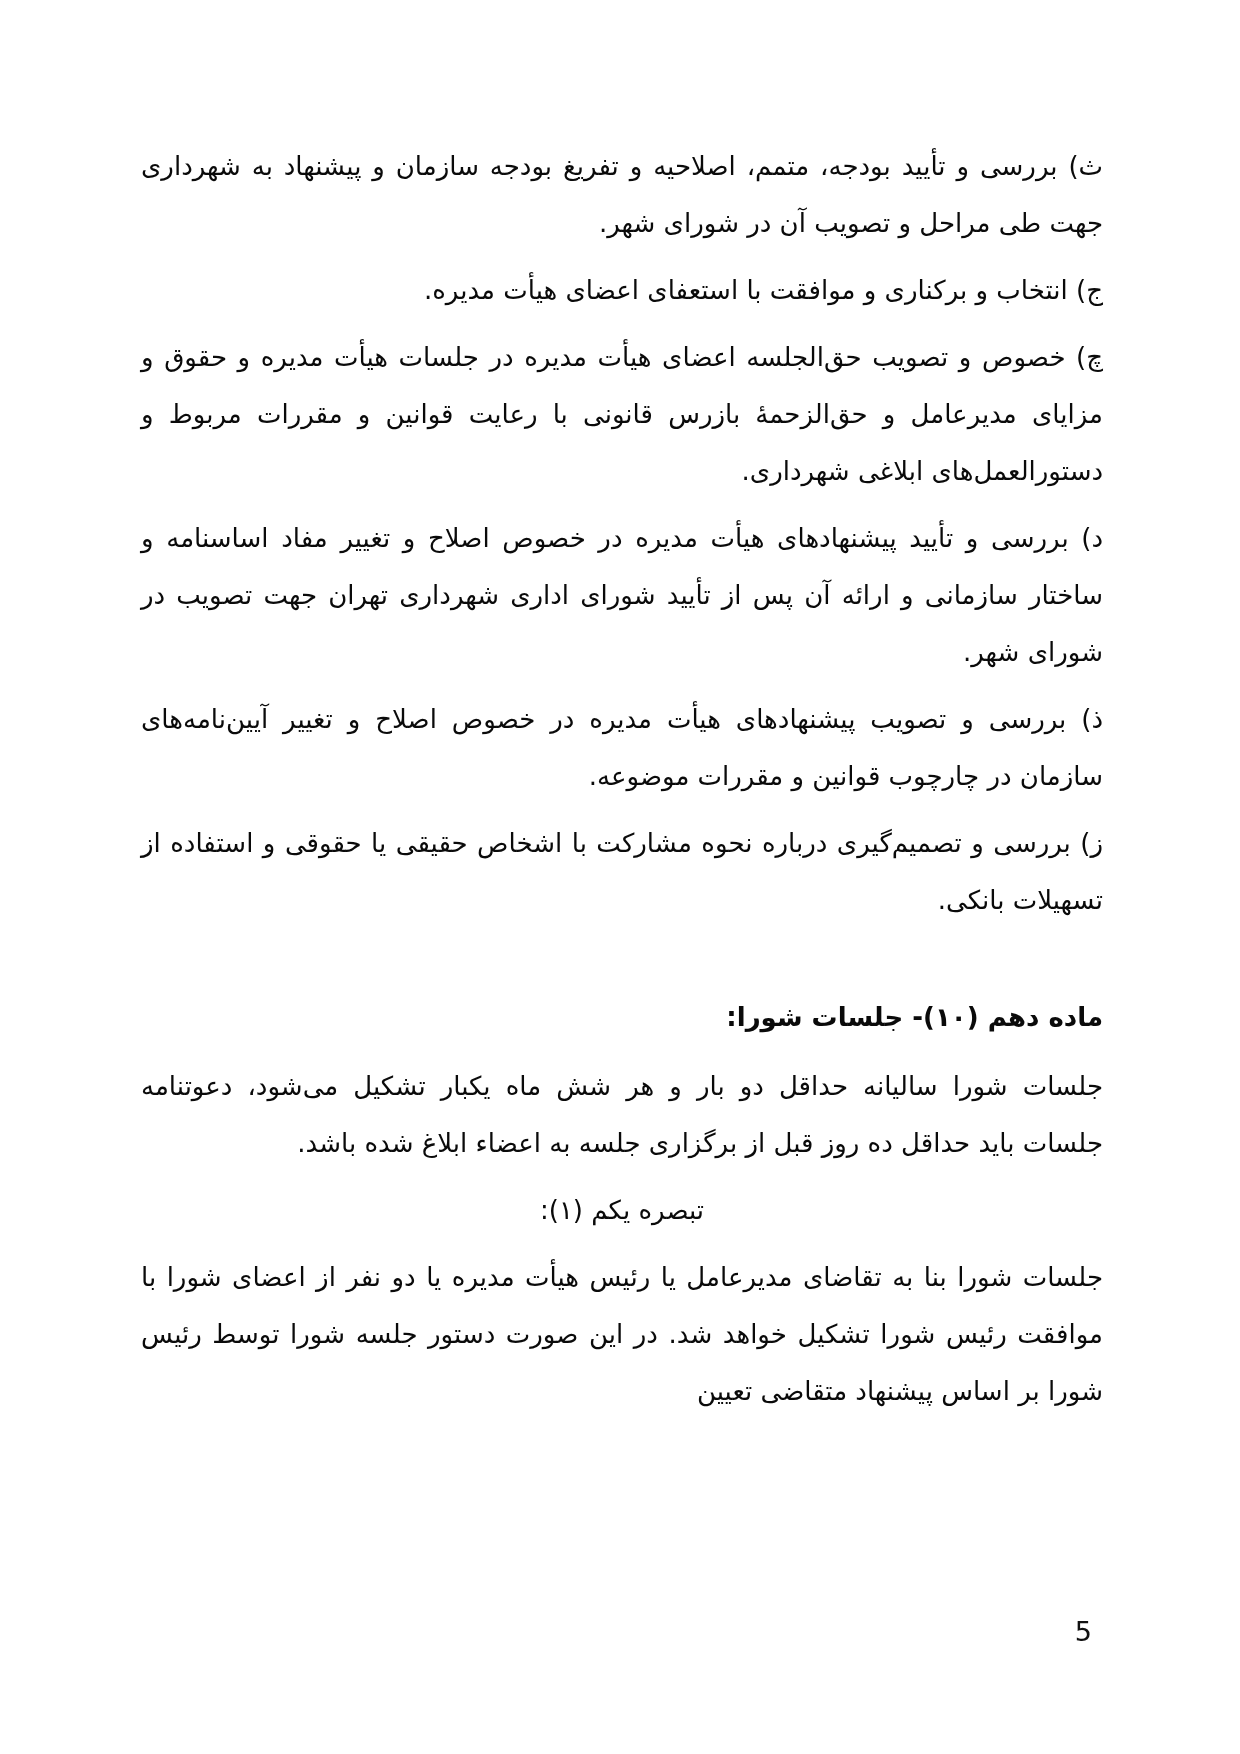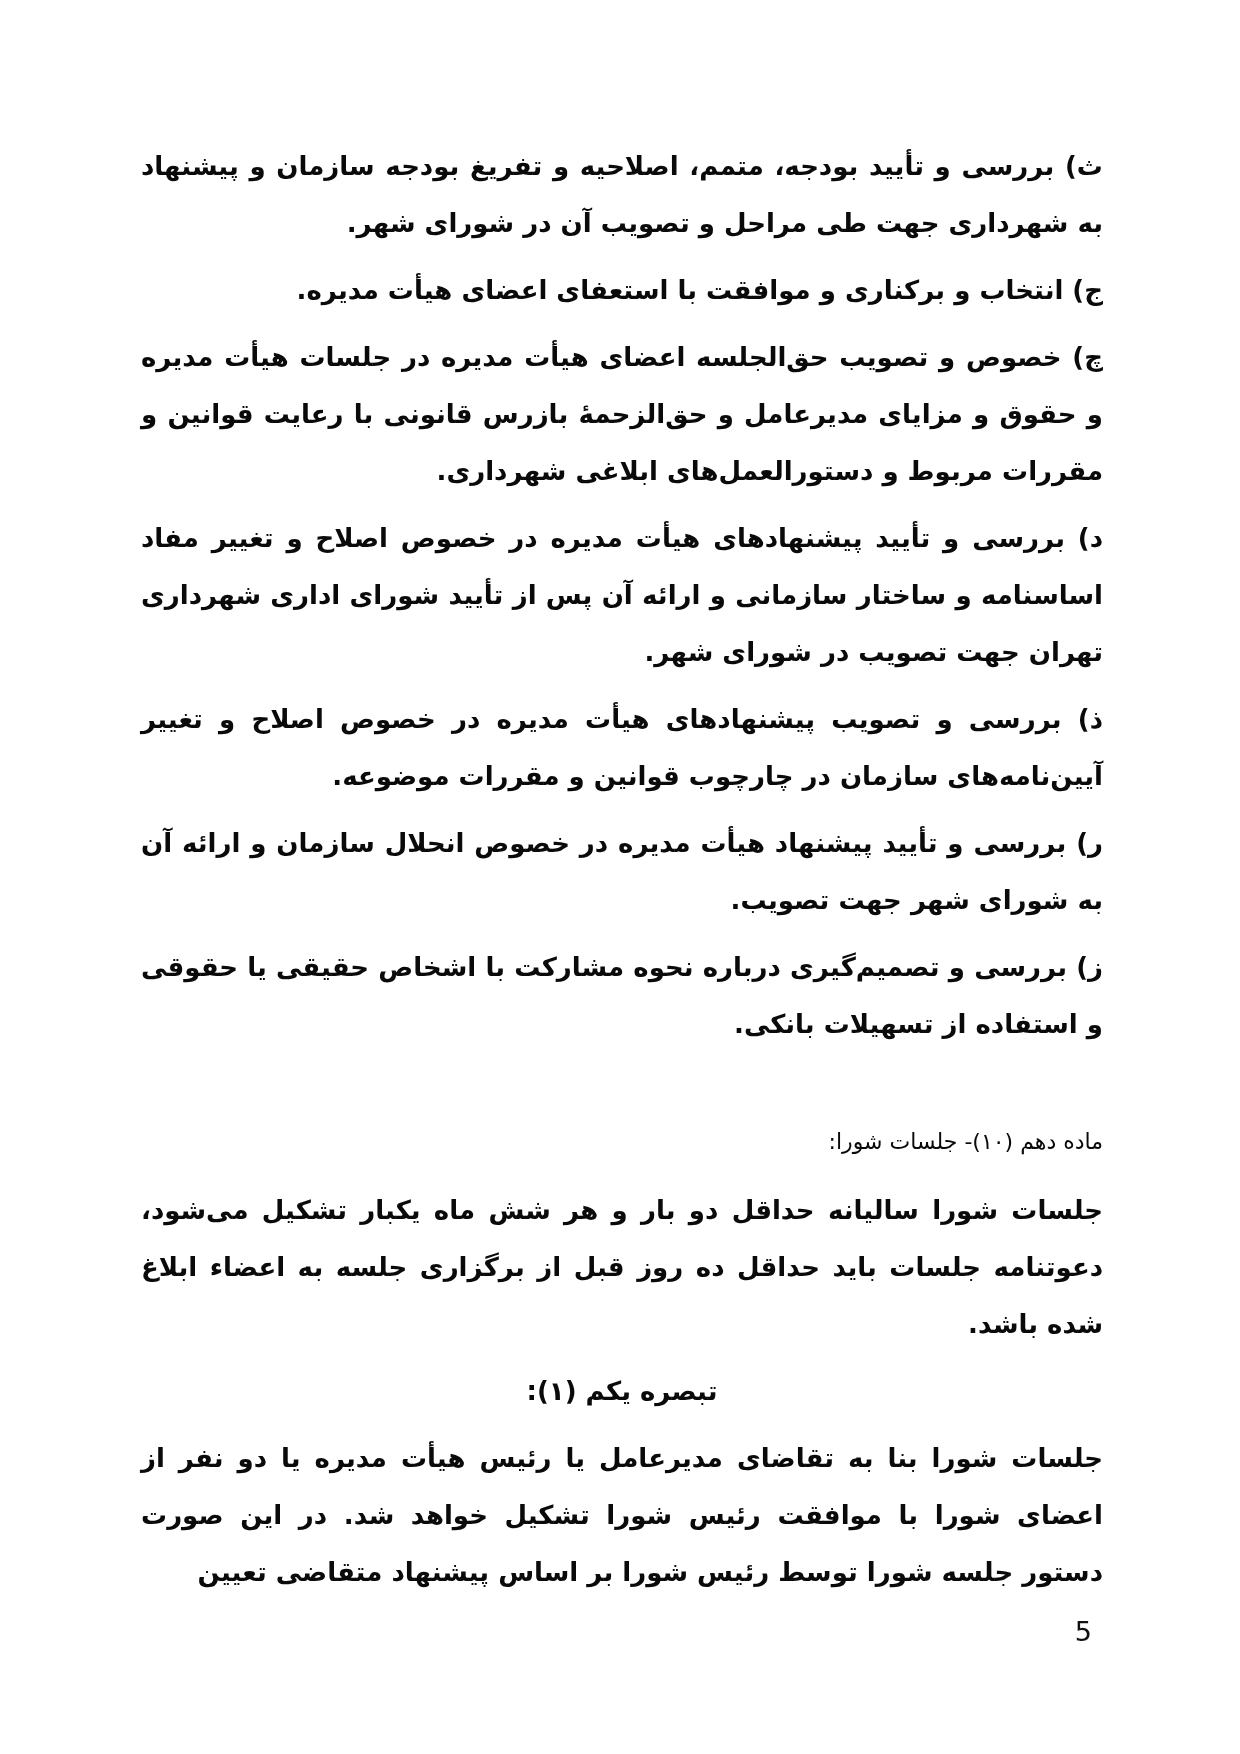--- a/index.html
+++ b/index.html
@@ -22,25 +22,24 @@
     right: 137px;
     width: 966px;
     direction: rtl;
     unicode-bidi: embed;
     text-align: justify;
     font-size: 26px;
     line-height: 57px;
   }
   .content p {
     margin: 0 0 10px 4px;
-    font-weight: bold;
   }
   .section-heading {
-    font-size: 22px;
-    font-weight: normal;
+    font-size: 26px;
+    font-weight: bold;
     margin: 60px 0 12px 0;
     line-height: 57px;
     text-align: right;
   }
   .note-heading {
     text-align: center;
   }
   .page-number {
     position: absolute;
     top: 1616px;
@@ -54,21 +53,20 @@
 </head>
 <body>
 
 <div class="page">
   <div class="content" dir="rtl">
     <p>ث) بررسی و تأیید بودجه، متمم، اصلاحیه و تفریغ بودجه سازمان و پیشنهاد به شهرداری جهت طی مراحل و تصویب آن در شورای شهر.</p>
     <p>ج) انتخاب و برکناری و موافقت با استعفای اعضای هیأت مدیره.</p>
     <p>چ) خصوص و تصویب حق‌الجلسه اعضای هیأت مدیره در جلسات هیأت مدیره و حقوق و مزایای مدیرعامل و حق‌الزحمۀ بازرس قانونی با رعایت قوانین و مقررات مربوط و دستورالعمل‌های ابلاغی شهرداری.</p>
     <p>د) بررسی و تأیید پیشنهادهای هیأت مدیره در خصوص اصلاح و تغییر مفاد اساسنامه و ساختار سازمانی و ارائه آن پس از تأیید شورای اداری شهرداری تهران جهت تصویب در شورای شهر.</p>
     <p>ذ) بررسی و تصویب پیشنهادهای هیأت مدیره در خصوص اصلاح و تغییر آیین‌نامه‌های سازمان در چارچوب قوانین و مقررات موضوعه.</p>
-    <p>ر) بررسی و تأیید پیشنهاد هیأت مدیره در خصوص انحلال سازمان و ارائه آن به شورای شهر جهت تصویب.</p>
     <p>ز) بررسی و تصمیم‌گیری درباره نحوه مشارکت با اشخاص حقیقی یا حقوقی و استفاده از تسهیلات بانکی.</p>
 
     <h2 class="section-heading">ماده دهم (۱۰)- جلسات شورا:</h2>
     <p>جلسات شورا سالیانه حداقل دو بار و هر شش ماه یکبار تشکیل می‌شود، دعوتنامه جلسات باید حداقل ده روز قبل از برگزاری جلسه به اعضاء ابلاغ شده باشد.</p>
     <p class="note-heading">تبصره یکم (۱):</p>
     <p>جلسات شورا بنا به تقاضای مدیرعامل یا رئیس هیأت مدیره یا دو نفر از اعضای شورا با موافقت رئیس شورا تشکیل خواهد شد. در این صورت دستور جلسه شورا توسط رئیس شورا بر اساس پیشنهاد متقاضی تعیین</p>
   </div>
 
   <div class="page-number">5</div>
 </div>

